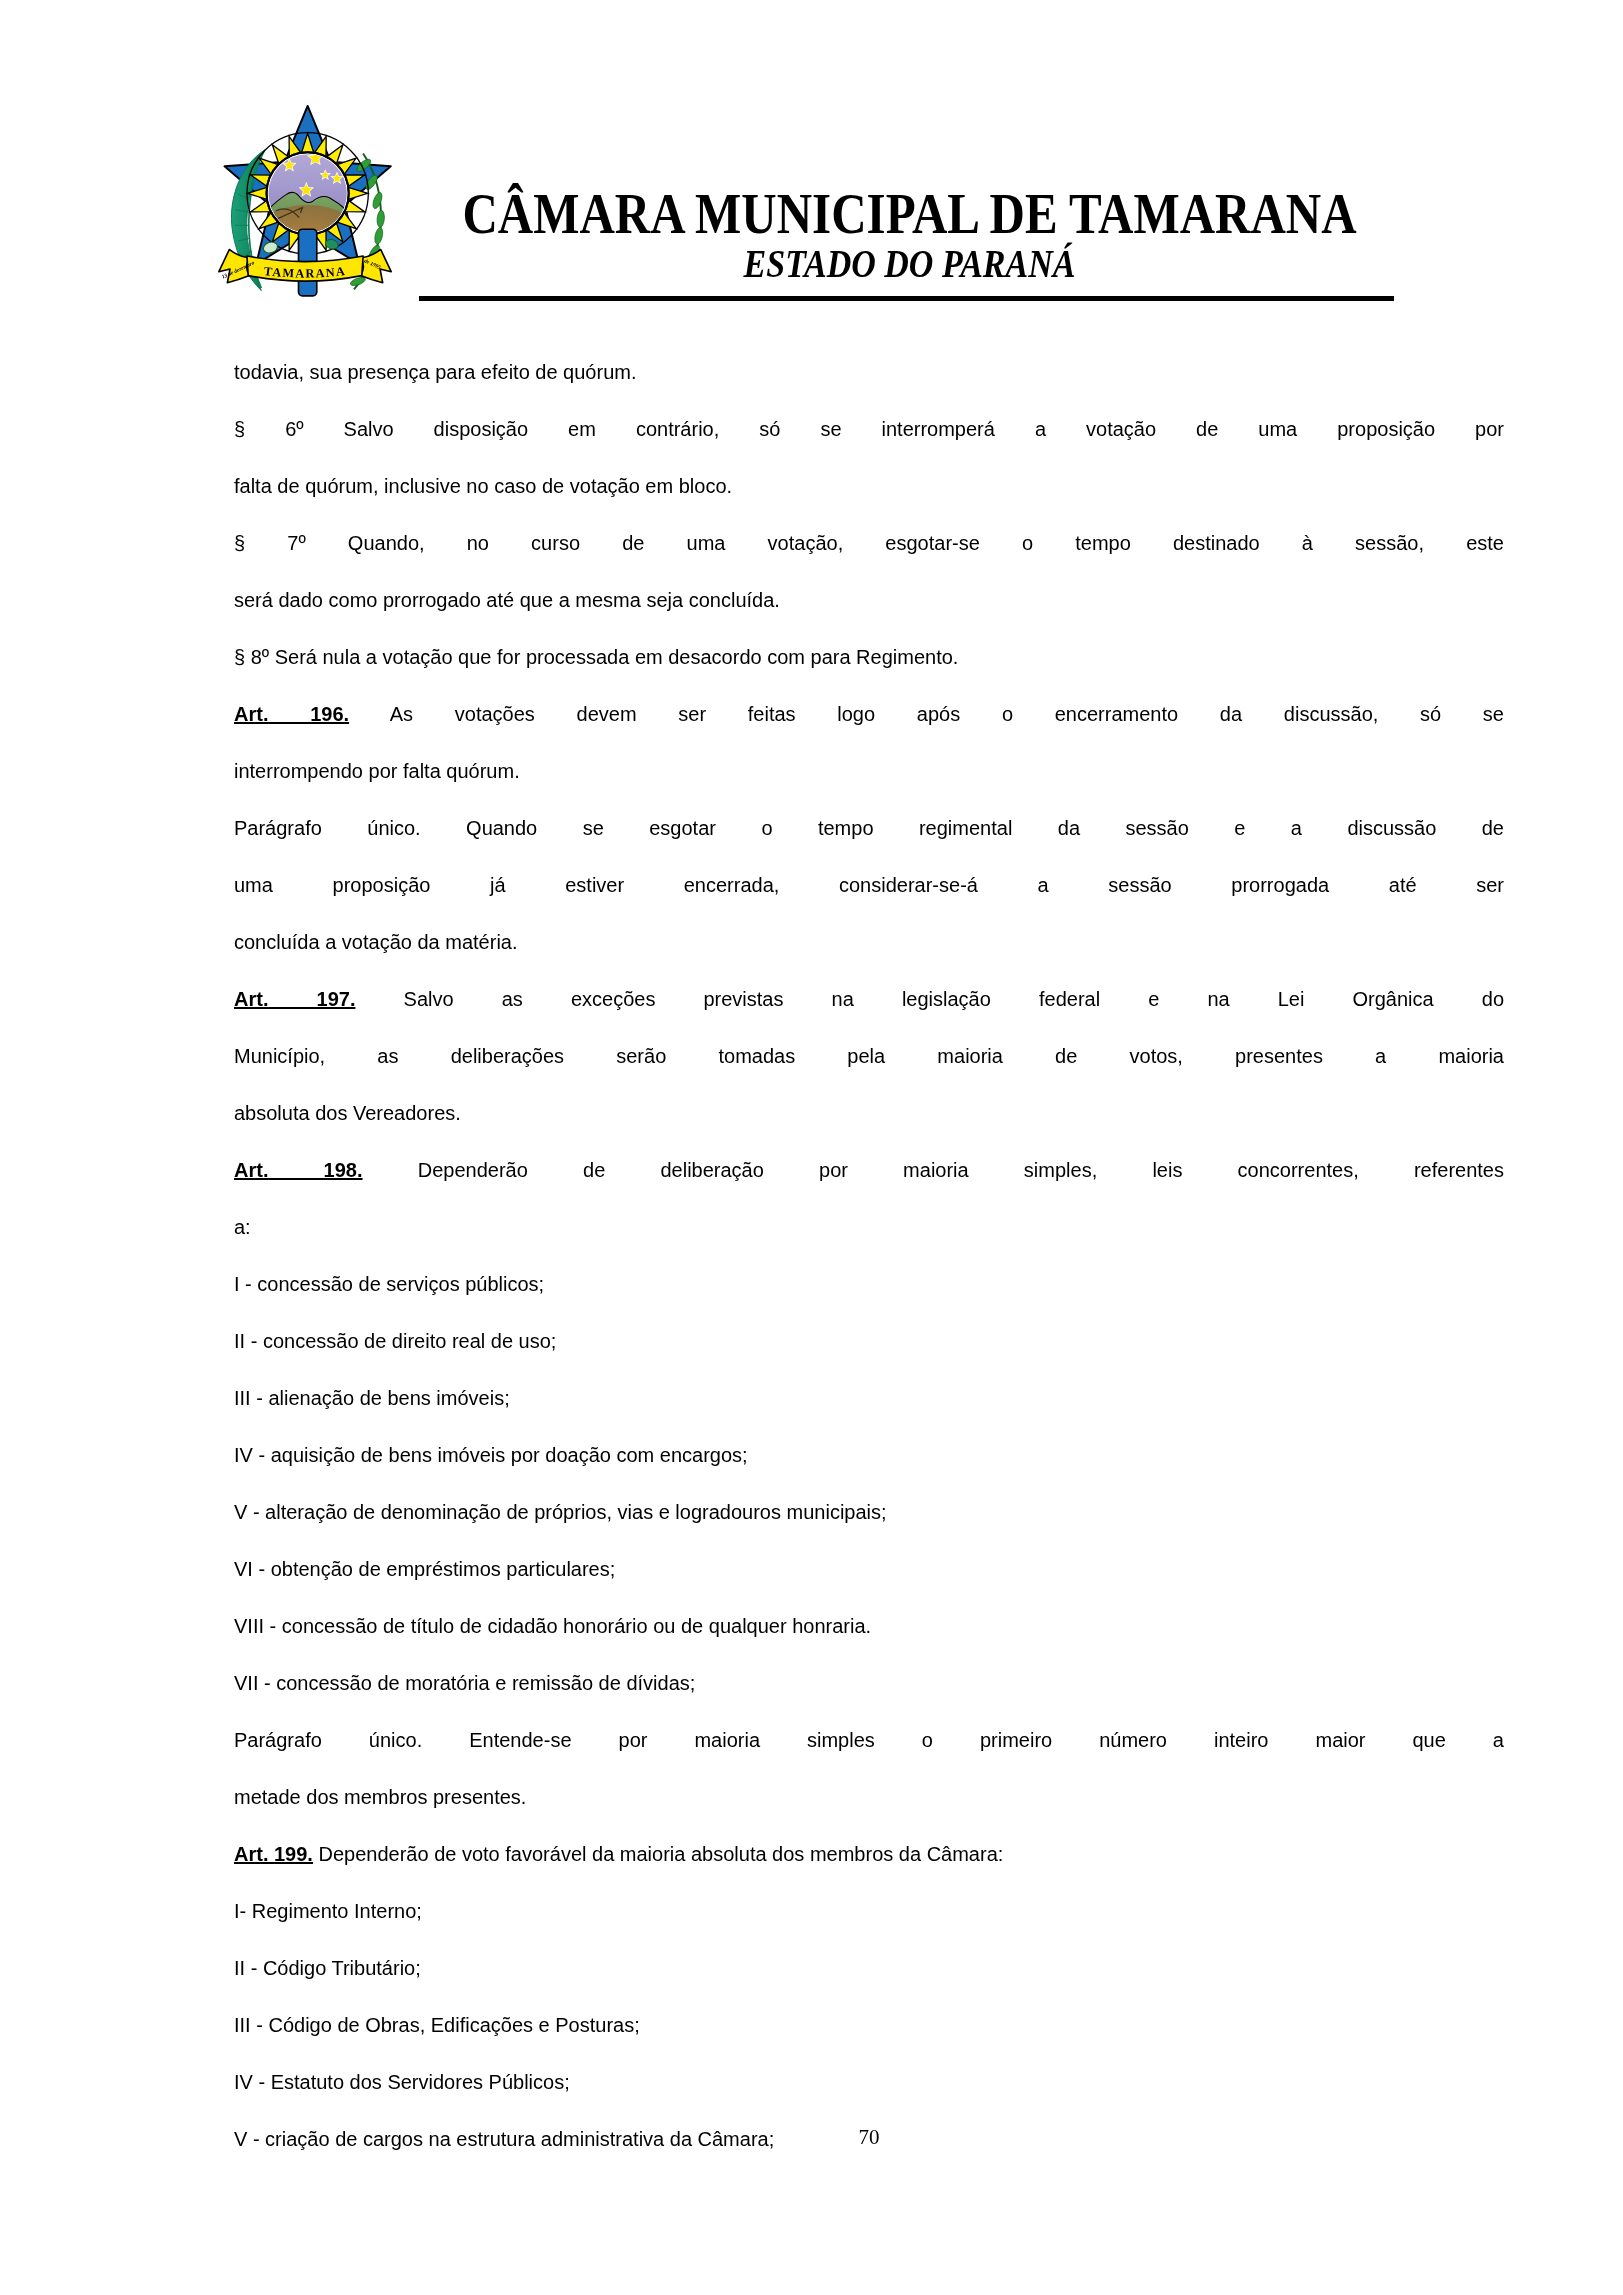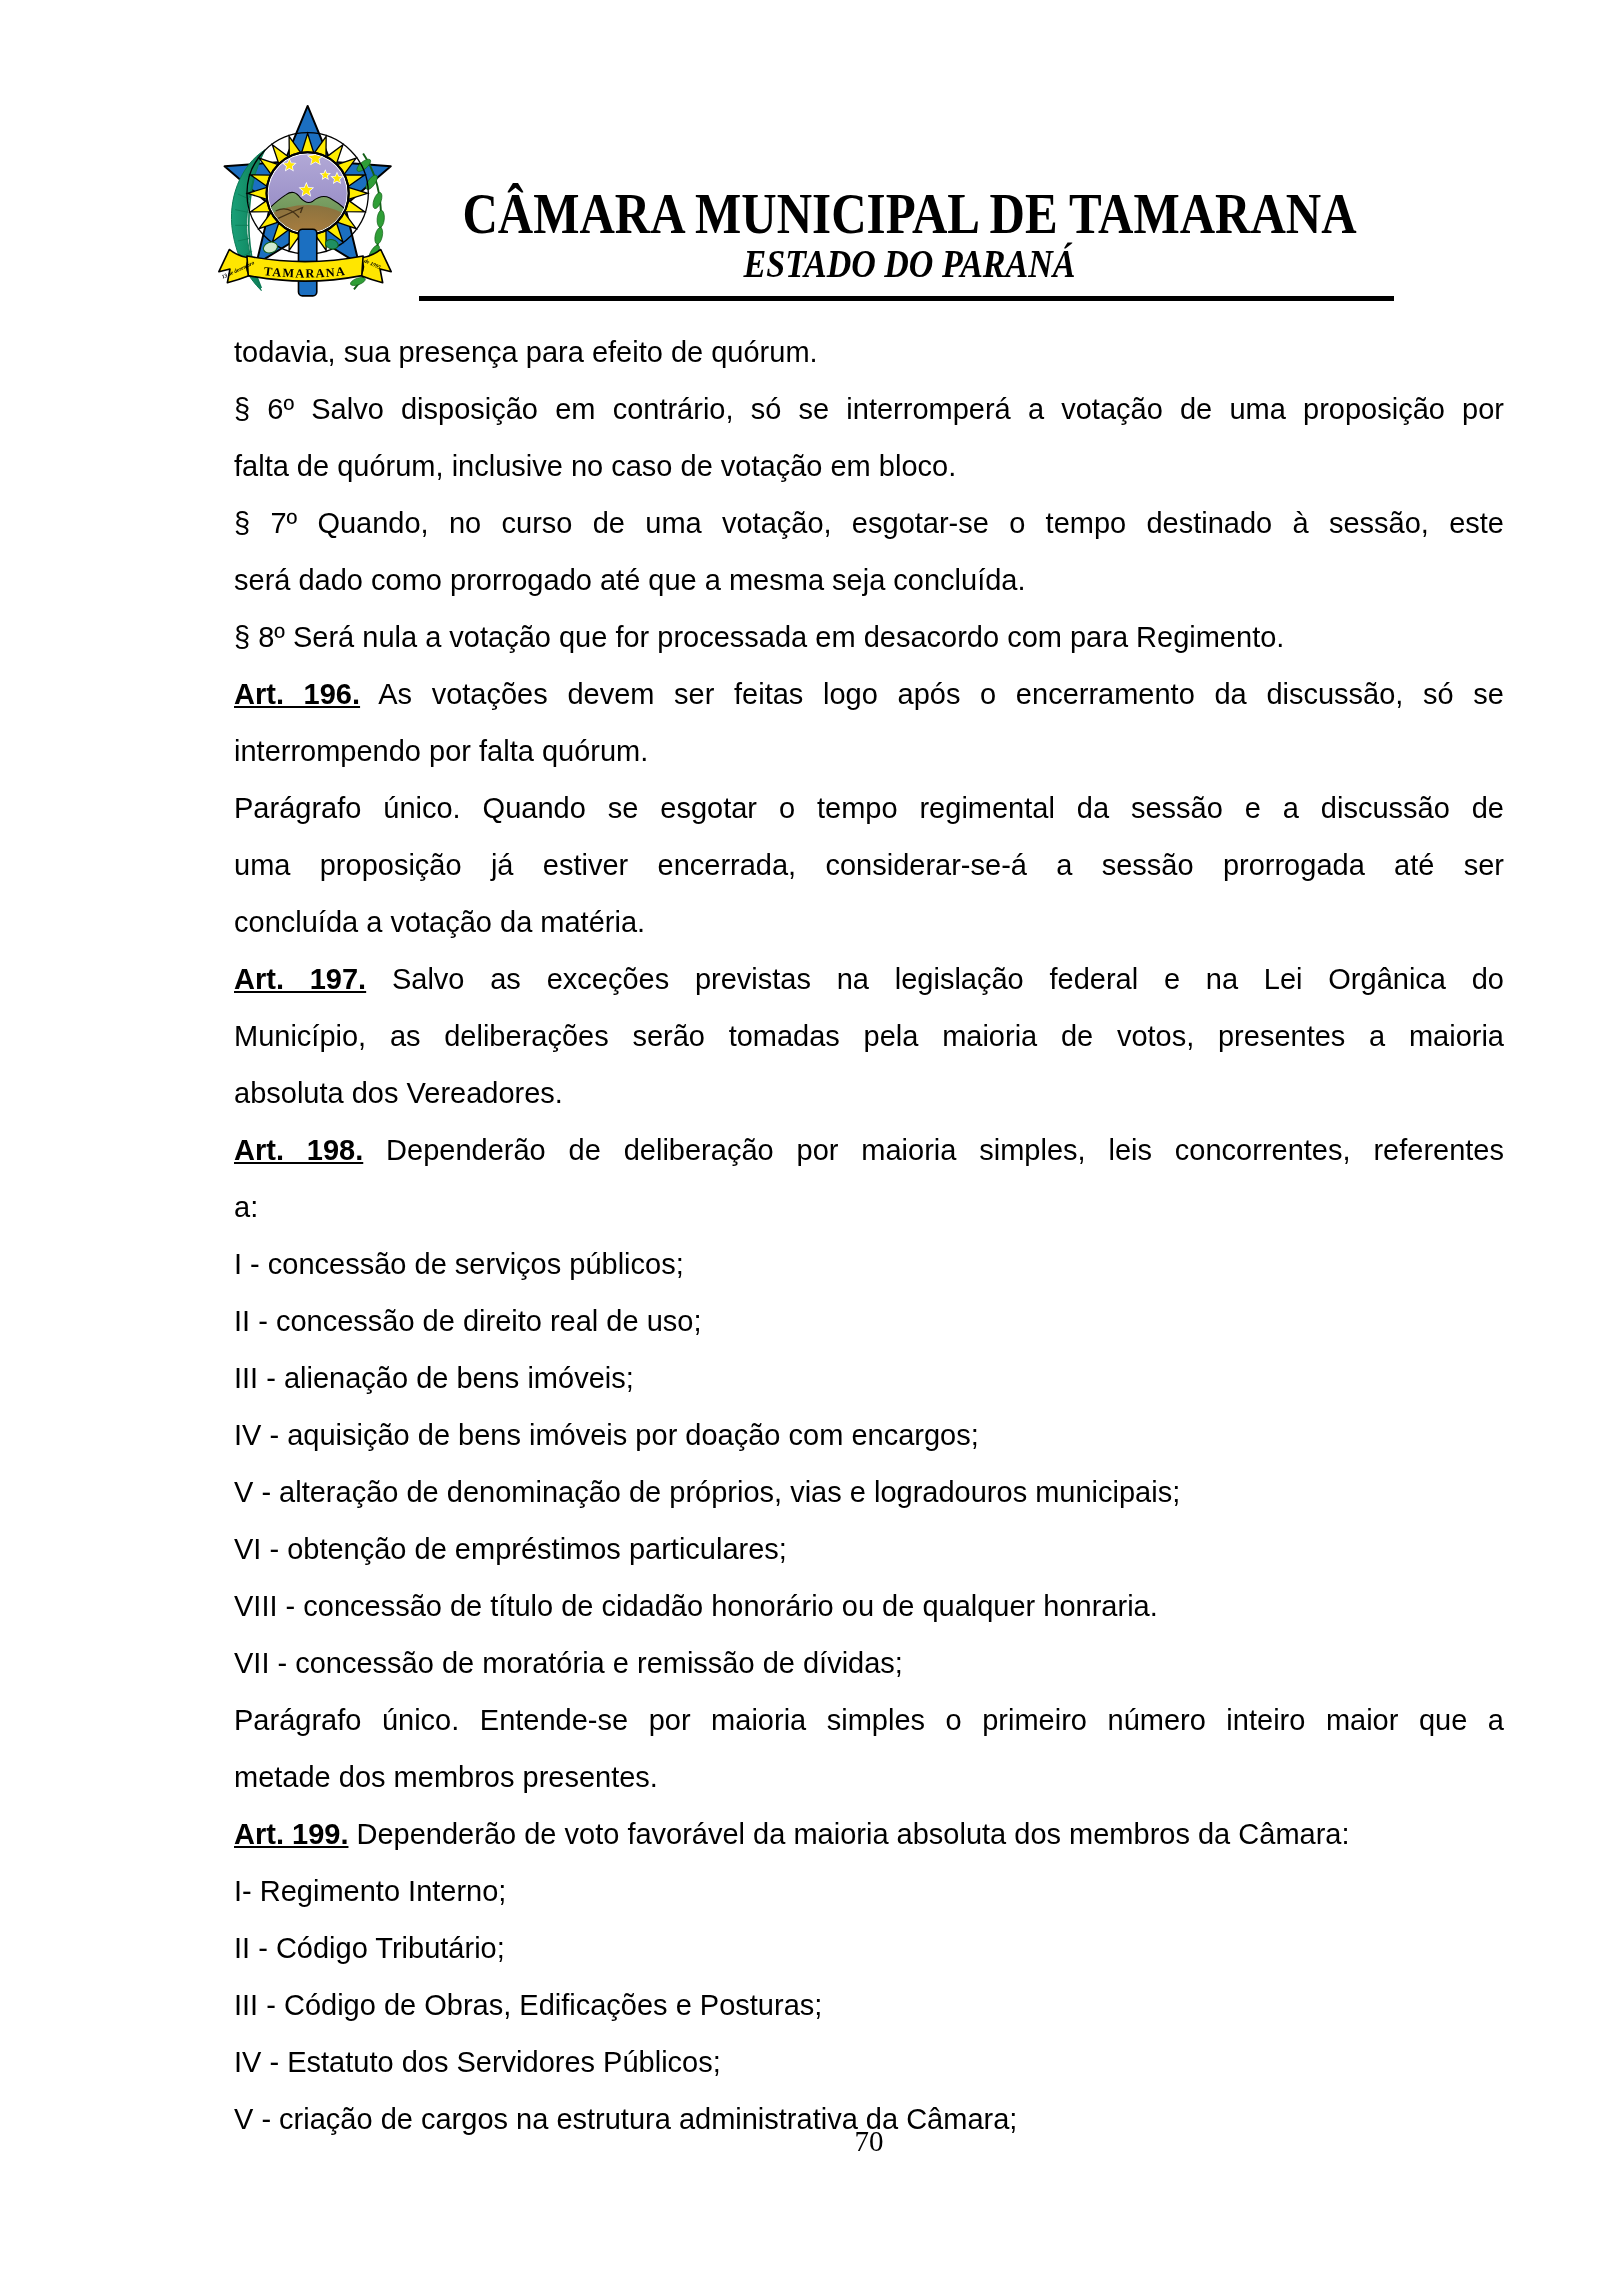--- a/index.html
+++ b/index.html
@@ -51,23 +51,23 @@
   }
   .header-rule{
     position:absolute;
     left:419px; top:296px;
     width:975px; height:5.2px;
     background:#000;
   }
   
   .content{
     position:absolute;
-    left:234px; top:324px;
+    left:234px; top:344px;
     width:1270px;
-    font-size:29px;
+    font-size:20px;
     line-height:57px;
   }
   .line{
     height:57px;
     white-space:nowrap;
     text-align:left;
   }
   .line.just{
     white-space:normal;
     text-align:justify;
@@ -75,21 +75,21 @@
     text-justify:inter-word;
   }
   .line .b{font-weight:700;text-decoration:underline;}
   
   .page-number{
     position:absolute;
     left:234px; top:2127px;
     width:1270px;
     text-align:center;
     font-family:"Liberation Serif", serif;
-    font-size:29px;
+    font-size:21px;
     line-height:1;
   }
 </style>
 </head>
 <body>
 
 <div class="page">
 
   <svg class="logo" viewBox="0 0 285 310" xmlns="http://www.w3.org/2000/svg">
     <defs>

